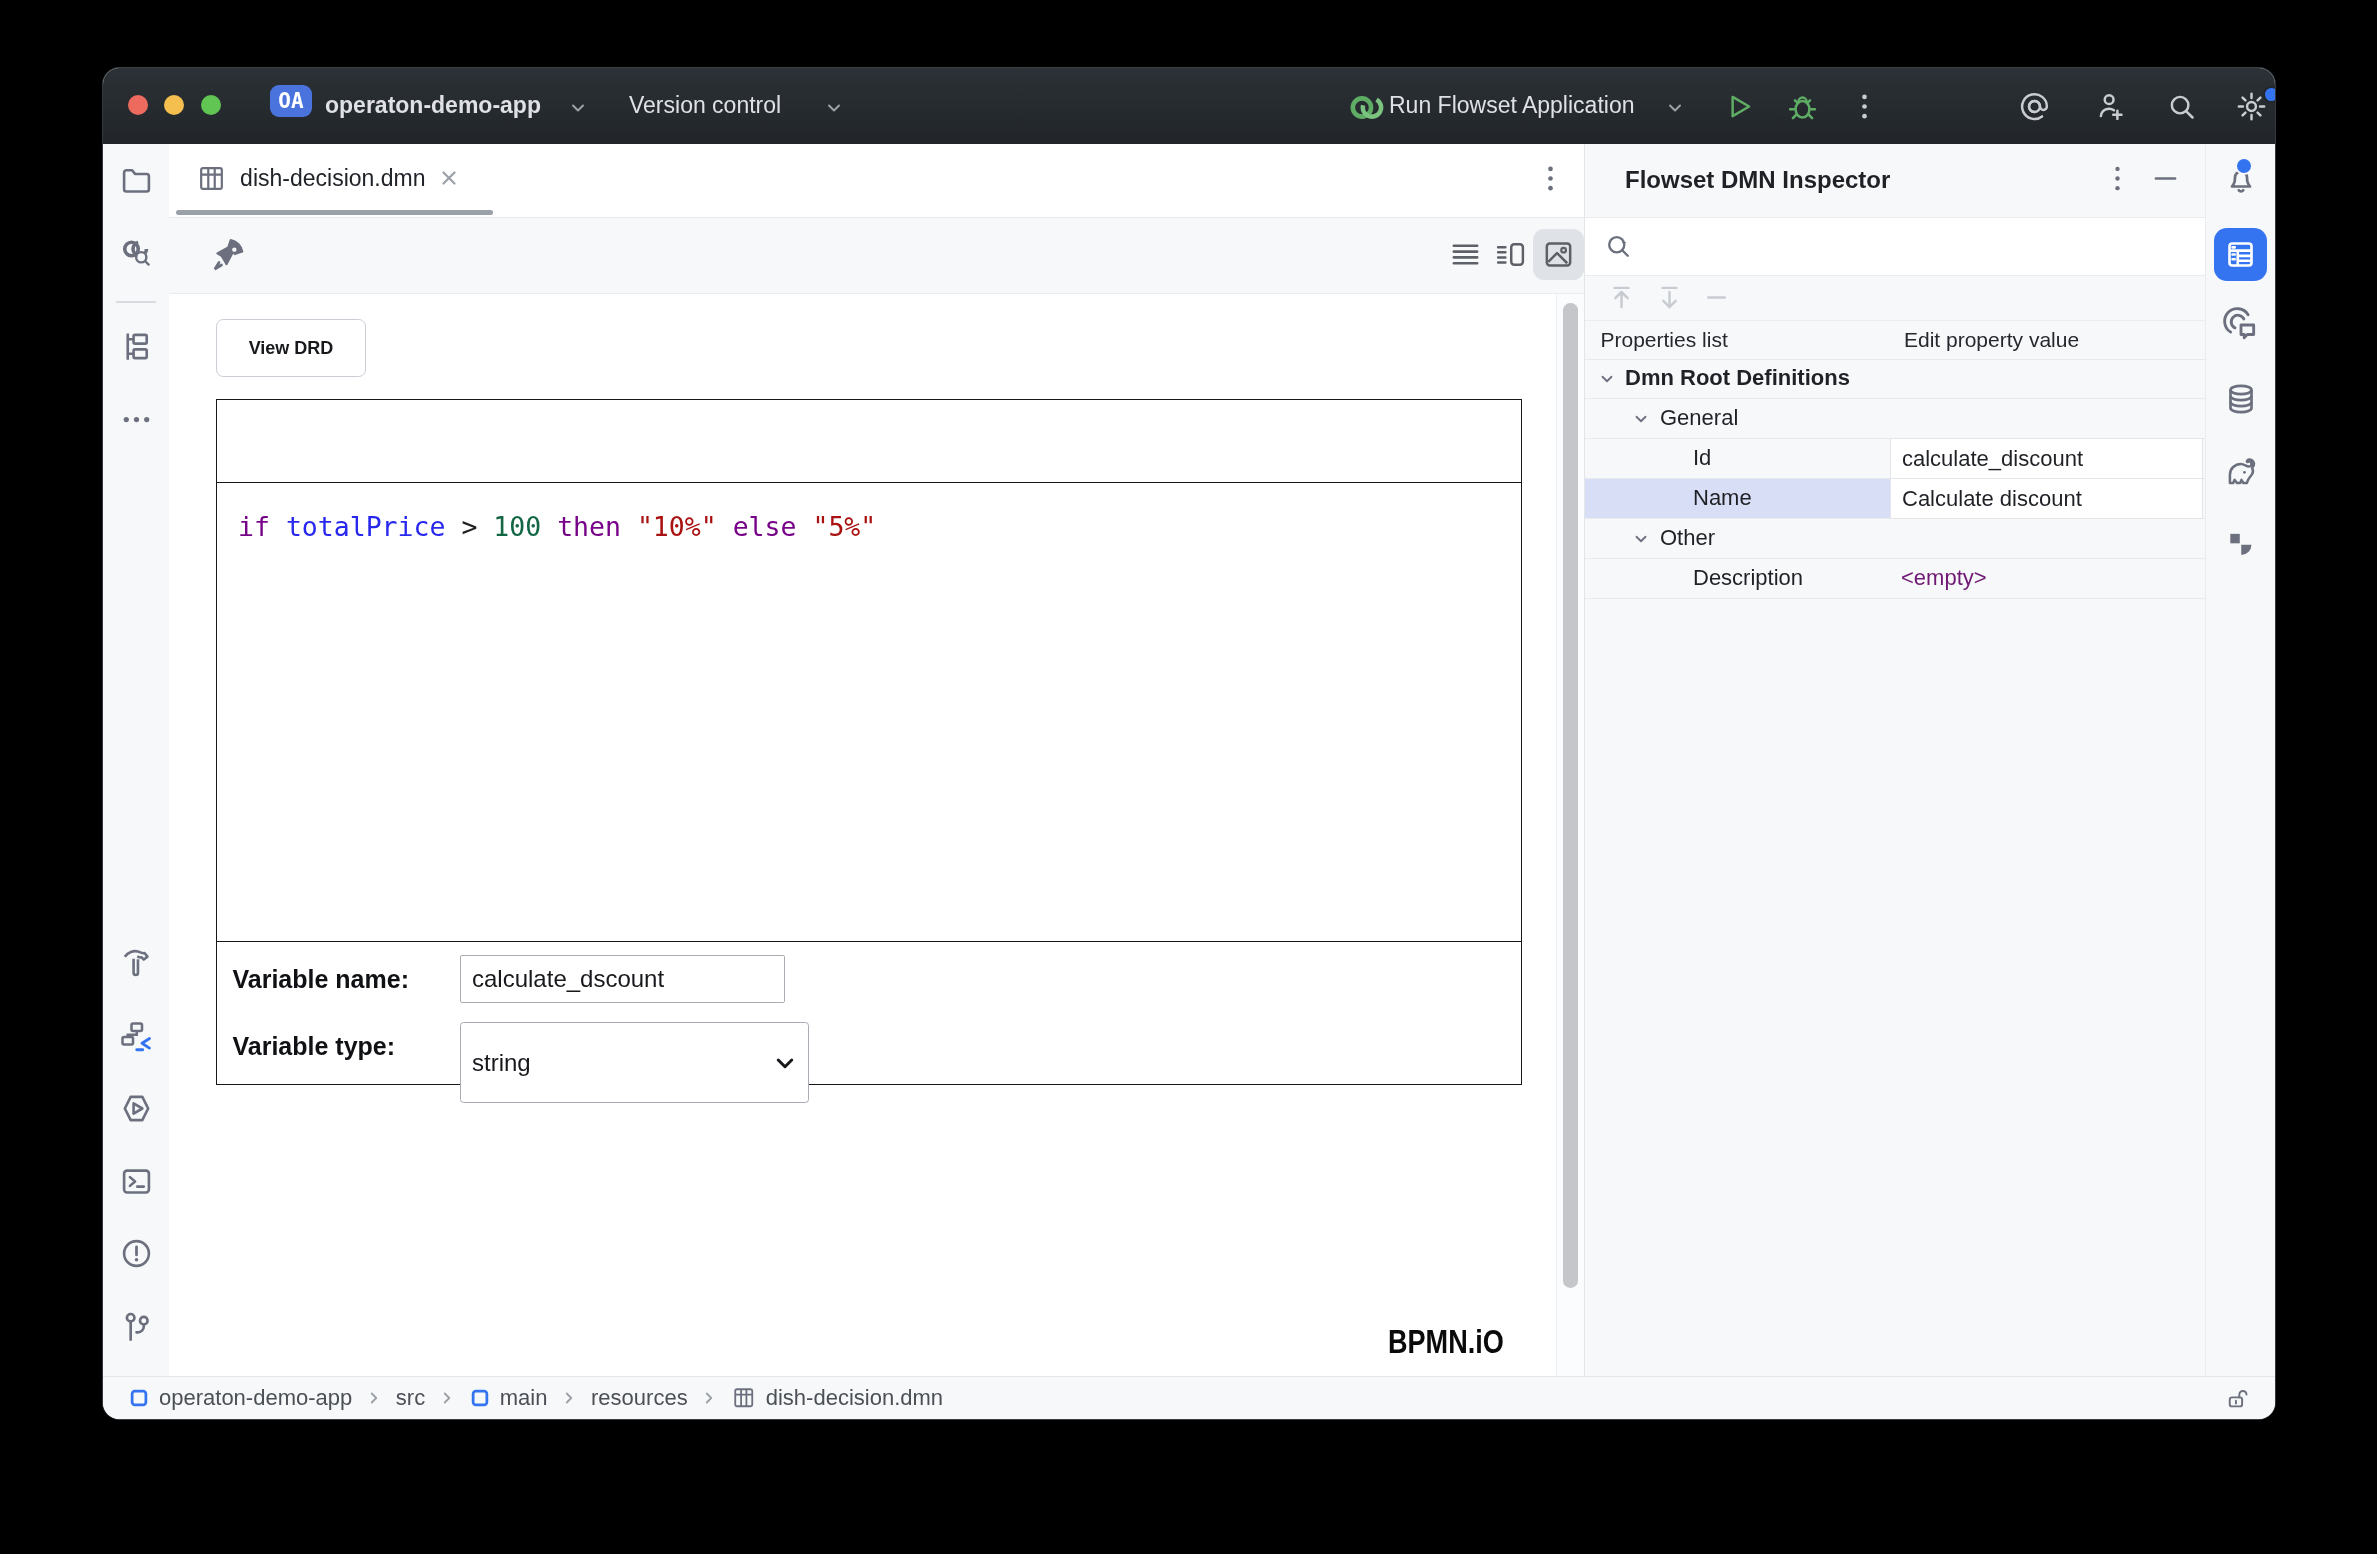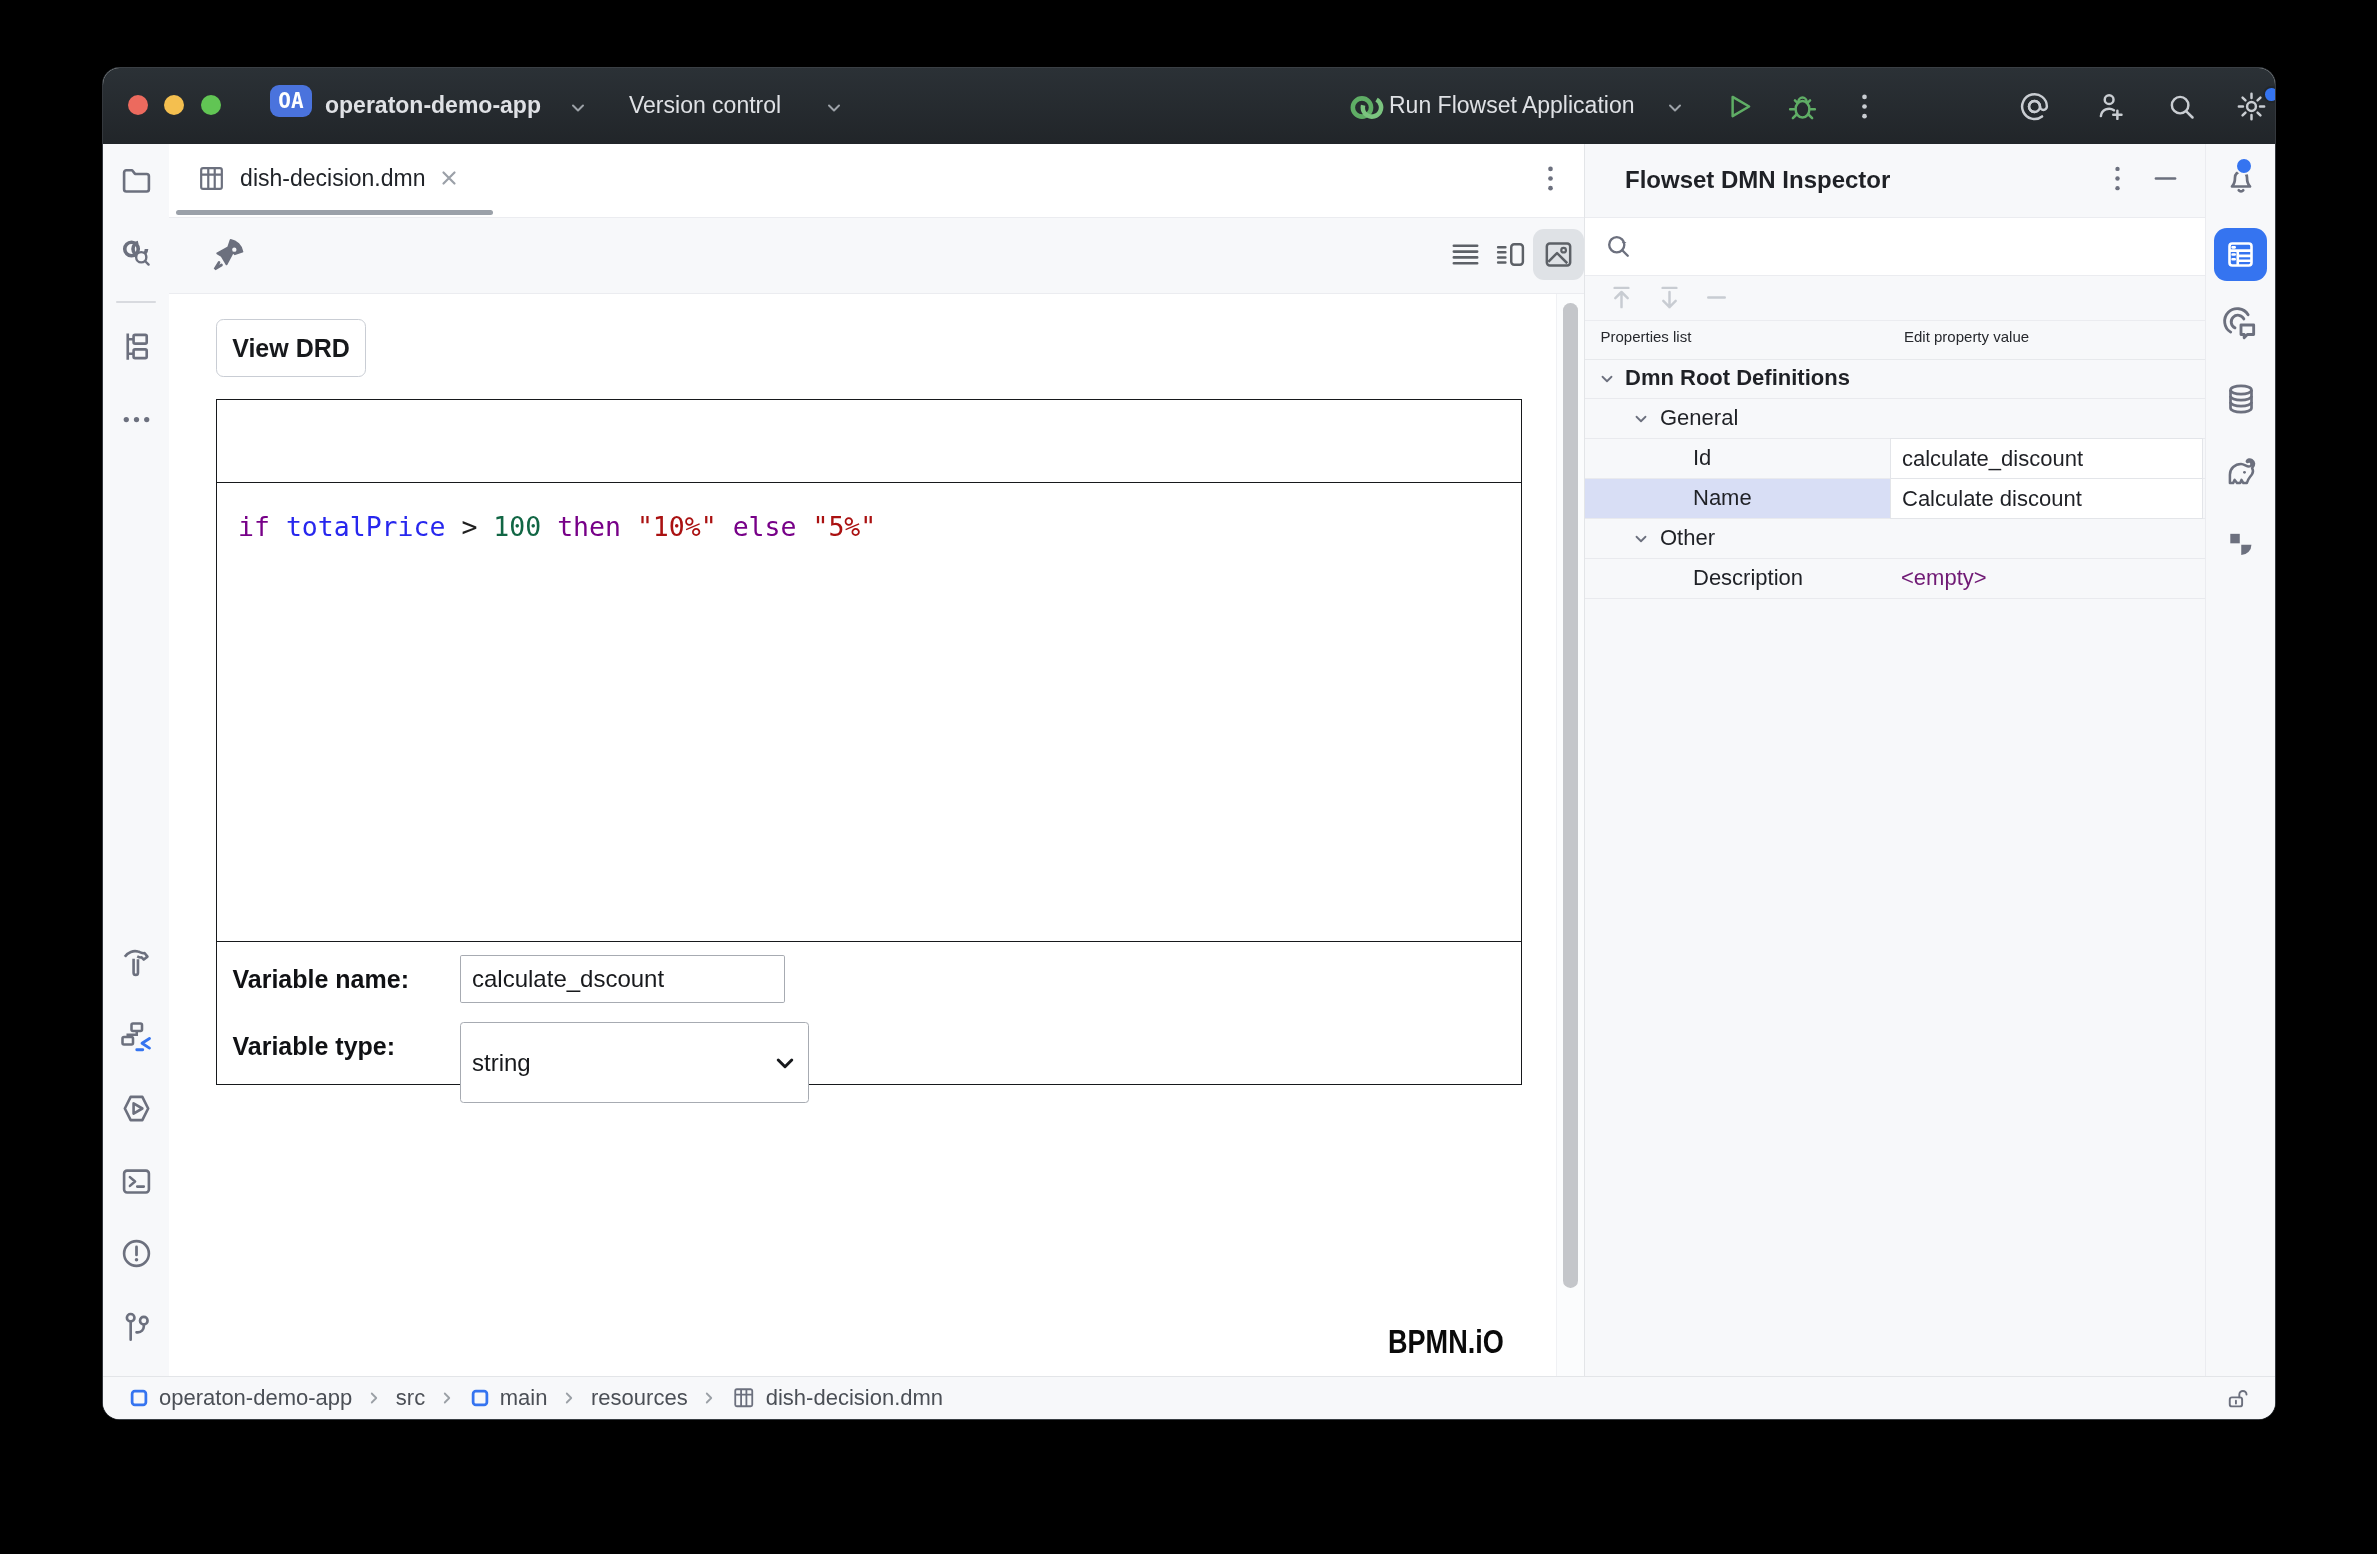--- a/index.html
+++ b/index.html
@@ -49,21 +49,21 @@
   .tab-underline{position:absolute;left:7.3px;bottom:1.8px;width:317px;height:5.5px;border-radius:2.7px;background:#9ba1a9;}
   .tab-kebab{position:absolute;left:1365px;top:18px;color:#6c707e;}
   .editor-toolbar{position:absolute;left:0;top:73px;right:0;height:75px;background:#f7f8fa;
                   border-top:0.9px solid #ebecf0;border-bottom:0.9px solid #ebecf0;}
   .rocket{position:absolute;left:40px;top:17.3px;color:#6c707e;}
   .viewmode{position:absolute;top:11px;width:51px;height:51px;border-radius:11px;display:flex;
             align-items:center;justify-content:center;color:#5d6167;}
   .viewmode.sel{background:#dfe2e6;}
   .editor{position:absolute;left:0;top:150px;right:0;bottom:0;background:#fff;}
   .btn-viewdrd{position:absolute;left:47px;top:25px;width:150px;height:58px;background:#fff;
-               border:1.8px solid #c9cdd4;border-radius:7.3px;font-size:25px;font-weight:bold;color:#17191c;
+               border:1.8px solid #c9cdd4;border-radius:7.3px;font-size:18px;font-weight:bold;color:#17191c;
                font-family:"Liberation Sans",sans-serif;}
   .dbox{position:absolute;left:47px;top:105px;width:1304px;height:684px;border:1.8px solid #17191c;}
   .dbox-head{position:absolute;left:0;top:0;right:0;height:82px;border-bottom:1.8px solid #17191c;}
   .dbox-expr{position:absolute;left:0;top:84px;right:0;height:456px;padding:27px 0 0 21px;
              font-family:"DejaVu Sans Mono",monospace;font-size:26.5px;white-space:pre;color:#1f1f1f;}
   .tok-kw{color:#770088;} .tok-var{color:#2727ee;} .tok-num{color:#116644;}
   .tok-str{color:#aa1111;} .tok-op{color:#1f1f1f;}
   .dbox-vars{position:absolute;left:0;bottom:0;right:0;height:142px;border-top:1.8px solid #17191c;}
   .var-label{position:absolute;left:15.5px;font-size:25px;font-weight:bold;color:#101114;}
   .var-input{position:absolute;left:243px;width:301px;height:46px;border:1.8px solid #a7abb2;border-radius:1.8px;
@@ -81,21 +81,21 @@
              border-left:0.9px solid #e3e5e8;color:#1f2126;}
   .insp-header{position:absolute;left:0;top:0;right:0;height:73px;}
   .insp-title{position:absolute;left:40px;top:22px;font-size:24px;font-weight:bold;}
   .insp-kebab{position:absolute;left:516px;top:18px;color:#6c707e;}
   .insp-min{position:absolute;left:564px;top:18px;color:#6c707e;}
   .insp-search{position:absolute;left:0;top:73px;right:0;height:57px;background:#fff;
                border-top:0.9px solid #ebecf0;border-bottom:0.9px solid #ebecf0;}
   .insp-search-icon{position:absolute;left:18px;top:12.8px;color:#6c707e;}
   .insp-sort{position:absolute;left:0;top:130px;right:0;height:46px;border-bottom:0.9px solid #ebecf0;color:#c8ccd2;}
   .sort-ic{position:absolute;top:7.3px;}
-  .insp-colhead{position:absolute;left:0;top:177px;right:0;height:38px;font-size:15px;color:#26282d;
+  .insp-colhead{position:absolute;left:0;top:177px;right:0;height:38px;font-size:21px;color:#26282d;
                 border-bottom:0.9px solid #e7e9ec;}
   .colhead-l{position:absolute;left:15.5px;top:7.3px;}
   .colhead-r{position:absolute;left:319px;top:7.3px;}
   .ptree{position:absolute;left:0;top:215px;right:0;}
   .prow{position:relative;height:39px;border-bottom:0.9px solid #e9eaee;font-size:22px;}
   .prow .chev{position:absolute;top:11px;color:#6c707e;}
   .plabel{position:absolute;top:6.4px;}
   .psel{position:absolute;left:0;top:0;bottom:0;width:305px;background:#d8def5;}
   .pval{position:absolute;left:305px;top:-0.9px;bottom:-0.9px;right:3.6px;background:#fff;
         border:0.9px solid #e3e5e9;display:flex;align-items:center;padding-left:11px;}

